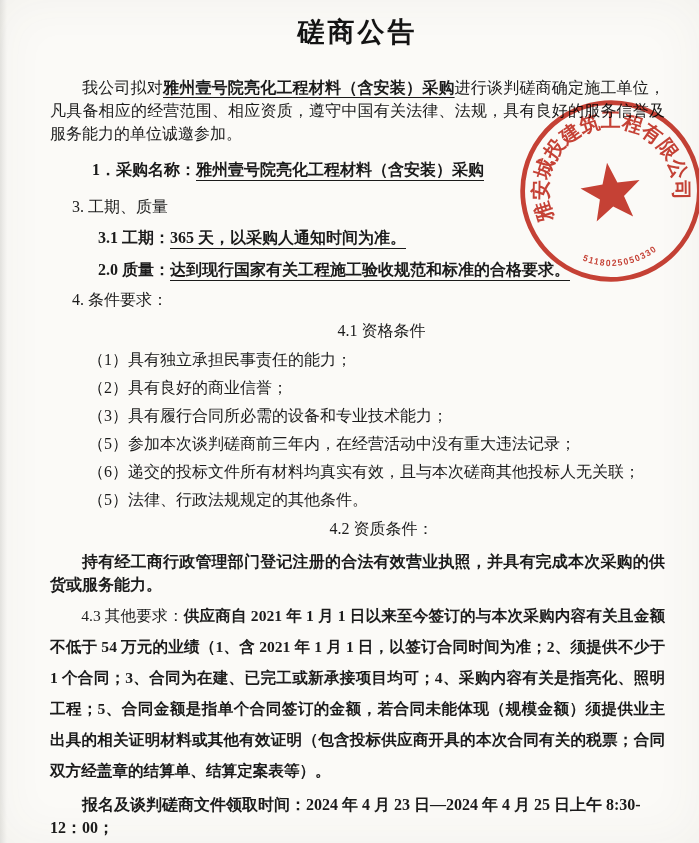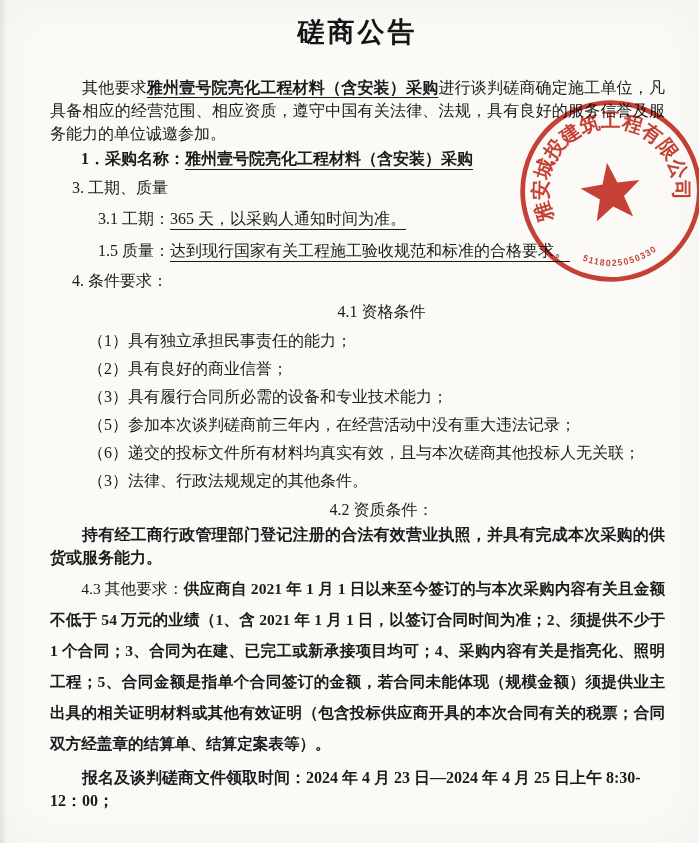--- a/index.html
+++ b/index.html
@@ -45,32 +45,32 @@
   u.val {
     text-decoration: underline;
     text-underline-offset: 5px;
     text-decoration-thickness: 1.4px;
   }
   .num-item {
     font-size: 16px;
     font-weight: 700;
     line-height: 25px;
     padding-left: 30px;
-    margin: 1px;
+    margin: 12px;
   }
   .sec-head {
     font-size: 16px;
     font-weight: 400;
     line-height: 25px;
     padding-left: 22px;
     margin: 4px 0 0 0;
   }
   .sub-item {
     font-size: 16px;
-    font-weight: 400;
+    font-weight: 700;
     line-height: 26px;
     padding-left: 48px;
     margin: 6px 0 0 0;
   }
   .sub-title {
     font-size: 16px;
     font-weight: 400;
     line-height: 22px;
     padding-left: 48px;
     margin: 8px 0 0 0;
@@ -83,21 +83,21 @@
     padding-left: 38px;
     margin: 8px 0 0 0;
   }
   .cond:first-of-type { margin-top: 7px; }
   .sec42-body {
     font-size: 16px;
     font-weight: 700;
     line-height: 23px;
     text-indent: 2em;
     text-align: justify;
-    margin: 2px 0 0 0;
+    margin: 10px 0 0 0;
   }
   .para-43 {
     font-size: 15.6px;
     line-height: 31px;
     text-indent: 2em;
     text-align: justify;
     margin: 4px 0 0 0;
   }
   .para-43 .label-43 { font-weight: 400; }
   .para-43 .body-43 { font-weight: 700; }
@@ -119,41 +119,41 @@
     pointer-events: none;
   }
 </style>
 </head>
 <body>
 
 <div class="page">
 
   <h1 class="doc-title">磋商公告</h1>
 
-  <p class="para-intro"><span>其他要求</span><span class="hl">雅州壹号院亮化工程材料（含安装）采购</span><span>进行谈判磋商确定施工单位，凡具备相应的经营范围、相应资质，遵守中国有关法律、法规，具有良好的服务信誉及服务能力的单位诚邀参加。</span></p>
+  <p class="para-intro"><span>我公司拟对</span><span class="hl">雅州壹号院亮化工程材料（含安装）采购</span><span>进行谈判磋商确定施工单位，凡具备相应的经营范围、相应资质，遵守中国有关法律、法规，具有良好的服务信誉及服务能力的单位诚邀参加。</span></p>
 
   <p class="num-item"><span>1．采购名称：</span><u class="val">雅州壹号院亮化工程材料（含安装）采购</u></p>
 
 
   <p class="sec-head">3. 工期、质量</p>
 
   <p class="sub-item"><span>3.1 工期：</span><u class="val">365 天，以采购人通知时间为准。</u></p>
 
-  <p class="sub-item"><span>1.5 质量：</span><u class="val">达到现行国家有关工程施工验收规范和标准的合格要求。</u></p>
+  <p class="sub-item"><span>2.0 质量：</span><u class="val">达到现行国家有关工程施工验收规范和标准的合格要求。</u></p>
 
   <p class="sec-head">4. 条件要求：</p>
 
   <p class="sub-title">4.1 资格条件</p>
 
   <p class="cond">（1）具有独立承担民事责任的能力；</p>
   <p class="cond">（2）具有良好的商业信誉；</p>
   <p class="cond">（3）具有履行合同所必需的设备和专业技术能力；</p>
   <p class="cond">（5）参加本次谈判磋商前三年内，在经营活动中没有重大违法记录；</p>
   <p class="cond">（6）递交的投标文件所有材料均真实有效，且与本次磋商其他投标人无关联；</p>
-  <p class="cond">（3）法律、行政法规规定的其他条件。</p>
+  <p class="cond">（5）法律、行政法规规定的其他条件。</p>
 
   <p class="sub-title">4.2 资质条件：</p>
   <p class="sec42-body">持有经工商行政管理部门登记注册的合法有效营业执照，并具有完成本次采购的供货或服务能力。</p>
 
   <p class="para-43"><span class="label-43">4.3 其他要求：</span><span class="body-43">供应商自 2021 年 1 月 1 日以来至今签订的与本次采购内容有关且金额不低于 54 万元的业绩（1、含 2021 年 1 月 1 日，以签订合同时间为准；2、须提供不少于 1 个合同；3、合同为在建、已完工或新承接项目均可；4、采购内容有关是指亮化、照明工程；5、合同金额是指单个合同签订的金额，若合同未能体现（规模金额）须提供业主出具的相关证明材料或其他有效证明（包含投标供应商开具的本次合同有关的税票；合同双方经盖章的结算单、结算定案表等）。</span></p>
 
   <p class="para-footer"><span>报名及谈判磋商文件领取时间：</span><span>2024 年 4 月 23 日—2024 年 4 月 25 日上午 8:30-12：00；</span></p>
 
   <svg class="stamp" viewBox="0 0 200 200" xmlns="http://www.w3.org/2000/svg">
     <g transform="rotate(-8 100 100)" fill="#c1271a" stroke="none">

